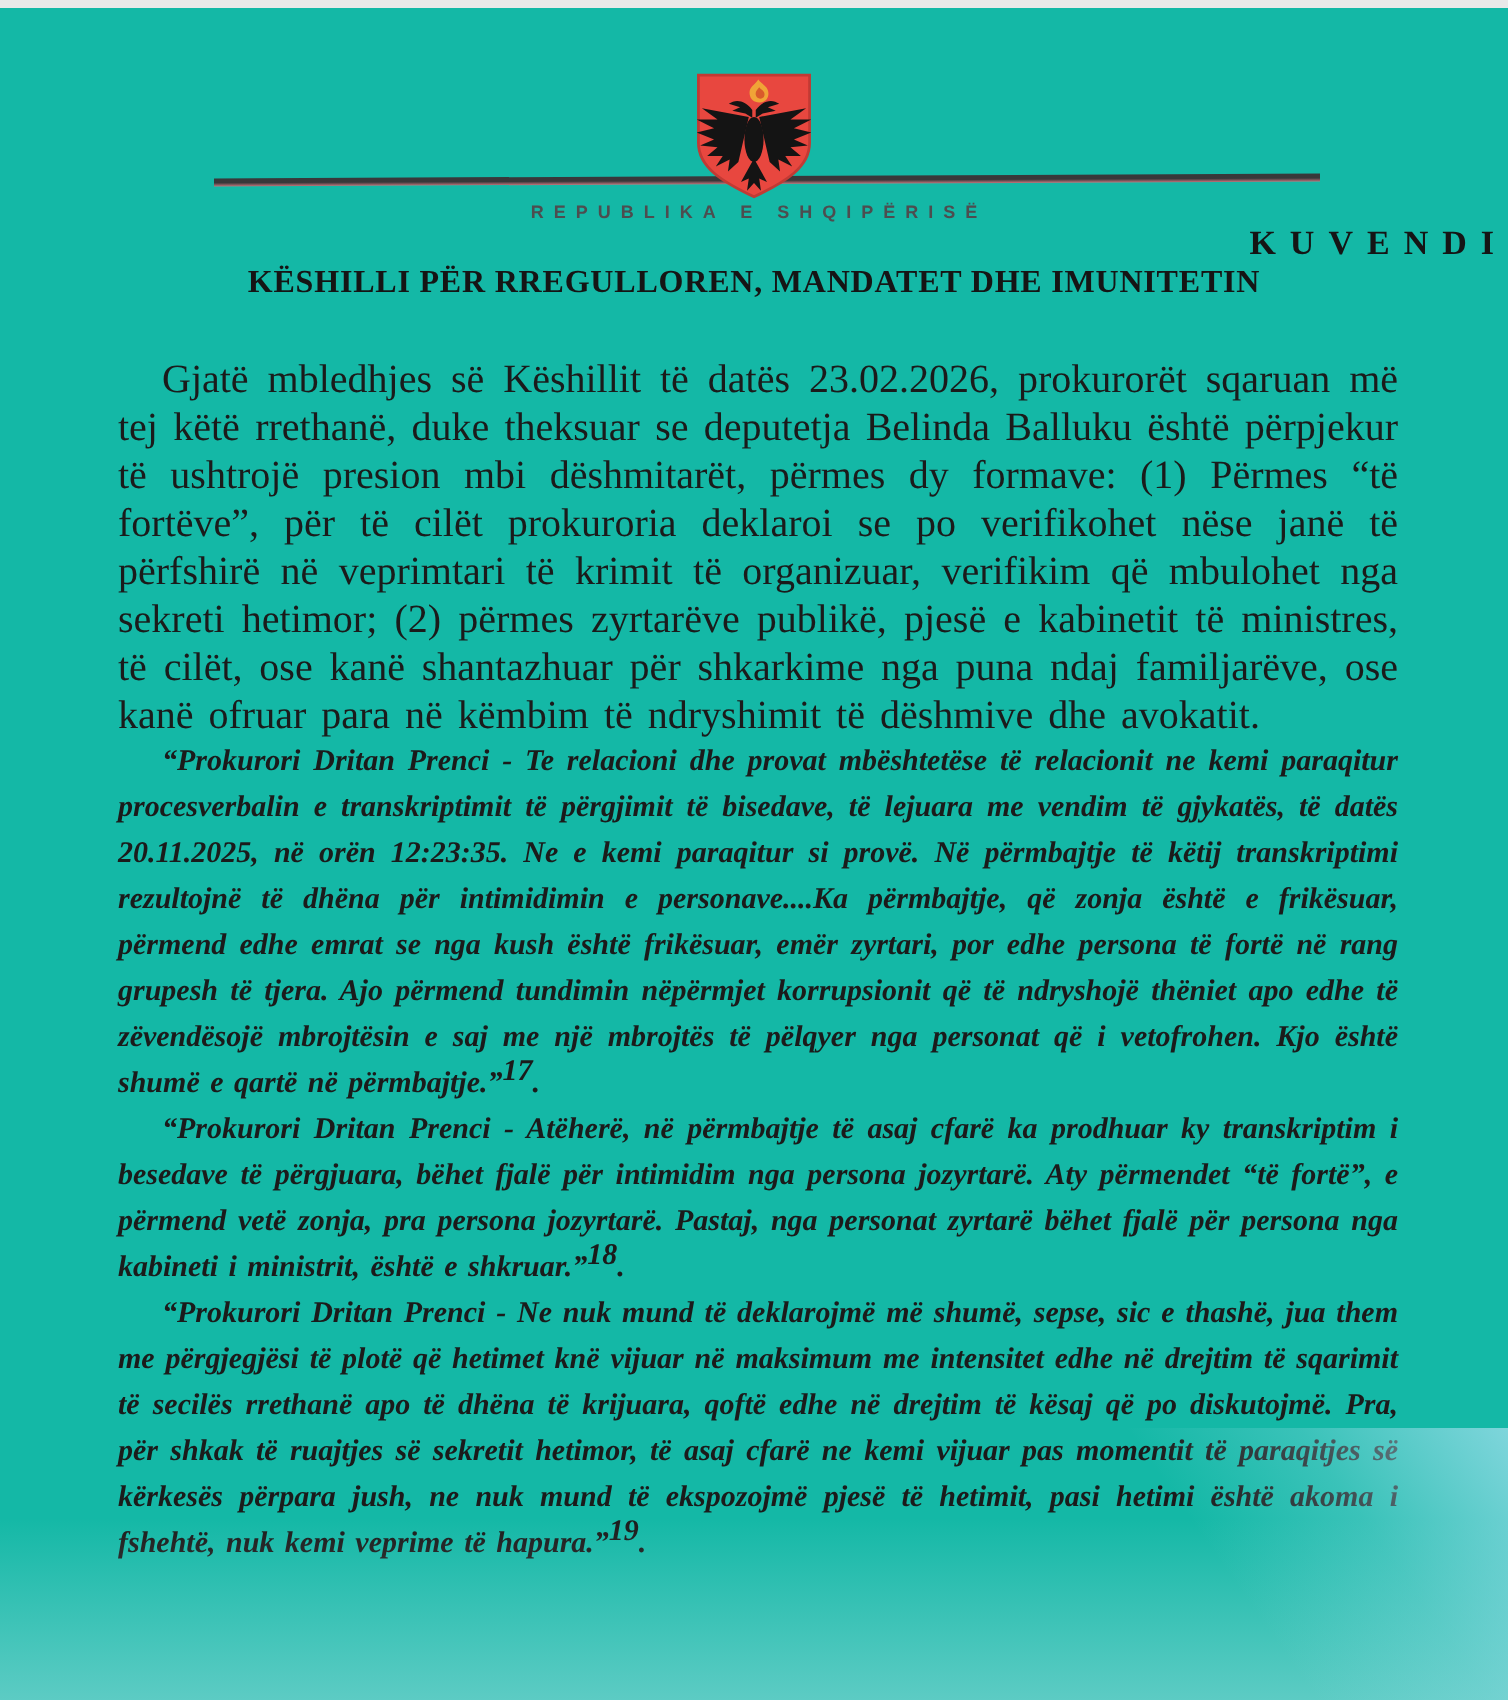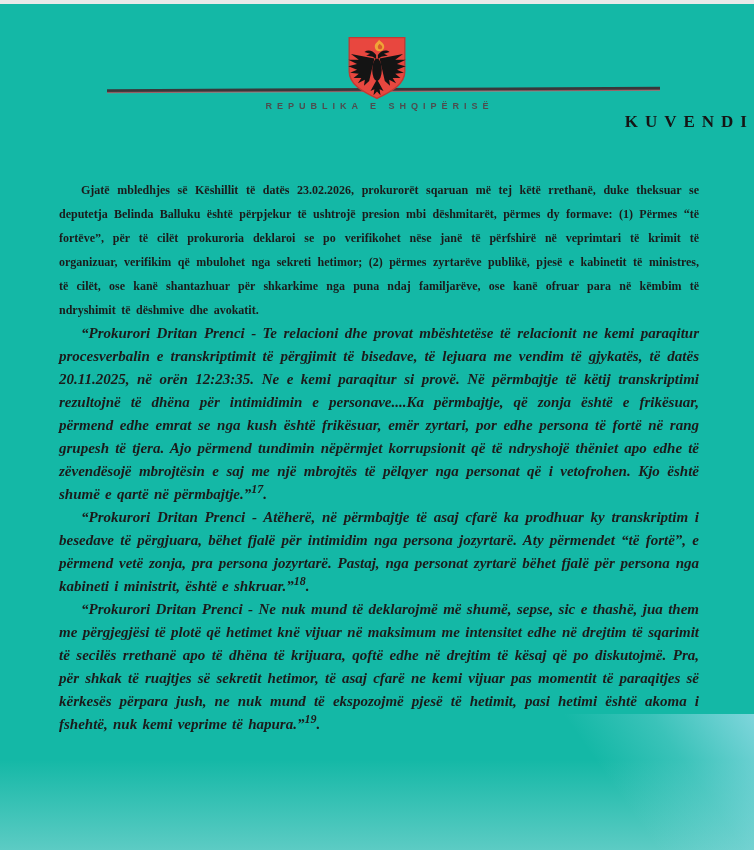--- a/index.html
+++ b/index.html
@@ -28,25 +28,25 @@
   .council {
     position:absolute; top:129px; left:0; width:100%; text-align:center;
     font-size:16px; font-weight:bold; letter-spacing:0.4px; color:#151515;
   }
   
   .body-text {
     position:absolute; left:59px; top:174px; width:640px;
     text-align:justify; text-justify:inter-word;
   }
   .body-text p { margin:0; text-indent:22px; }
-  .p-bold   { font-weight:bold; font-size:12px; line-height:24px; word-spacing:2.5px; }
+  .p-bold   { font-weight:normal; font-size:20px; line-height:24px; word-spacing:2.5px; }
   .p-regular{ font-size:15.5px; line-height:24px; margin-top:12px; }
   .p-quote  { font-weight:bold; font-style:italic; font-size:15px; line-height:23px;
               margin-top:14px; word-spacing:1.5px; }
-  sup { font-size:12px; line-height:0; }
+  sup { font-size:15px; line-height:0; }
   .u { text-decoration-thickness:1.3px; text-underline-offset:2.5px; }
   
   .tint-bottom {
     position:absolute; left:0; right:0; bottom:0; height:95px; pointer-events:none;
     background:linear-gradient(to bottom, rgba(214,236,244,0) 0%, rgba(209,235,244,0.40) 100%);
   }
   .tint-corner {
     position:absolute; right:0; bottom:0; width:250px; height:140px; pointer-events:none;
     background:linear-gradient(235deg, rgba(172,226,242,0.70) 0%, rgba(172,226,242,0.25) 30%, rgba(172,226,242,0) 55%);
   }
@@ -77,20 +77,21 @@
         </g>
         <use href="#eagle-half" transform="translate(76,0) scale(-1,1)"></use>
         <ellipse cx="38" cy="40" rx="5.5" ry="13"></ellipse>
         <path d="M38,51 l-7.5,13.5 4.5,-2 -1,7 4,-4.5 4,4.5 -1,-7 4.5,2 -7.5,-13.5 z"></path>
       </g>
     </svg>
   </div>
 
   <div class="republic">REPUBLIKA E SHQIPËRISË</div>
   <div class="kuvendi">KUVENDI</div>
+  <div class="council">KËSHILLI PËR RREGULLOREN, MANDATET DHE IMUNITETIN</div>
 
   <div class="body-text">
     <p class="p-bold"><span>Gjatë mbledhjes së Këshillit të datës 23.02.2026, prokurorët sqaruan më tej këtë rrethanë, duke theksuar se deputetja Belinda Balluku është përpjekur të ushtrojë presion mbi dëshmitarët, përmes dy formave: (1) Përmes “të fortëve”, për të cilët prokuroria deklaroi se po verifikohet nëse janë të përfshirë në veprimtari të krimit të organizuar, verifikim që mbulohet nga sekreti hetimor; (2) përmes zyrtarëve publikë, pjesë e kabinetit të ministres, të cilët, ose kanë shantazhuar për shkarkime nga puna ndaj familjarëve, ose kanë ofruar para në këmbim të ndryshimit të dëshmive dhe avokatit.</span></p>
     <p class="p-quote"><span>“Prokurori Dritan Prenci - Te relacioni dhe provat mbështetëse të relacionit ne kemi paraqitur procesverbalin e transkriptimit të përgjimit të bisedave, të lejuara me vendim të gjykatës, të datës 20.11.2025, në orën 12:23:35. Ne e kemi paraqitur si provë. Në përmbajtje të këtij transkriptimi rezultojnë të dhëna për intimidimin e personave....Ka përmbajtje, që zonja është e frikësuar, përmend edhe emrat se nga kush është frikësuar, </span><span class="u">emër zyrtari,</span><span> </span><span class="u">por edhe</span><span>  </span><span class="u">persona të fortë në rang grupesh</span><span> të tjera. Ajo përmend tundimin nëpërmjet korrupsionit që të ndryshojë thëniet apo edhe të zëvendësojë mbrojtësin e saj me një mbrojtës të pëlqyer nga personat që i vetofrohen. Kjo është shumë e qartë në përmbajtje.”</span><sup>17</sup><span>.</span></p>
     <p class="p-quote"><span>“Prokurori Dritan Prenci - Atëherë, në përmbajtje të asaj cfarë ka prodhuar ky transkriptim i besedave të përgjuara, bëhet fjalë për intimidim nga persona jozyrtarë. Aty përmendet “</span><span class="u">të fortë</span><span>”, e përmend vetë zonja, pra </span><span class="u">persona jozyrtarë</span><span>. Pastaj, nga </span><span class="u">personat zyrtarë</span><span> bëhet fjalë për persona nga </span><span class="u">kabineti i ministrit</span><span>, është e shkruar.”</span><sup>18</sup><span>.</span></p>
     <p class="p-quote"><span>“Prokurori Dritan Prenci - Ne nuk mund të deklarojmë më shumë, sepse, sic e thashë, jua them me përgjegjësi të plotë që hetimet knë vijuar në maksimum me intensitet edhe në drejtim të sqarimit të secilës rrethanë apo të dhëna të krijuara, qoftë edhe në drejtim të kësaj që po diskutojmë. Pra, </span><span class="u">për shkak të ruajtjes së sekretit hetimor</span><span>, të asaj cfarë ne kemi vijuar pas momentit të paraqitjes së kërkesës përpara jush, ne </span><span class="u">nuk mund të ekspozojmë pjesë të hetimit</span><span>, pasi hetimi është akoma i fshehtë, nuk kemi veprime të hapura.”</span><sup>19</sup><span>.</span></p>
   </div>
 
   <div class="tint-bottom"></div>
   <div class="tint-corner"></div>

